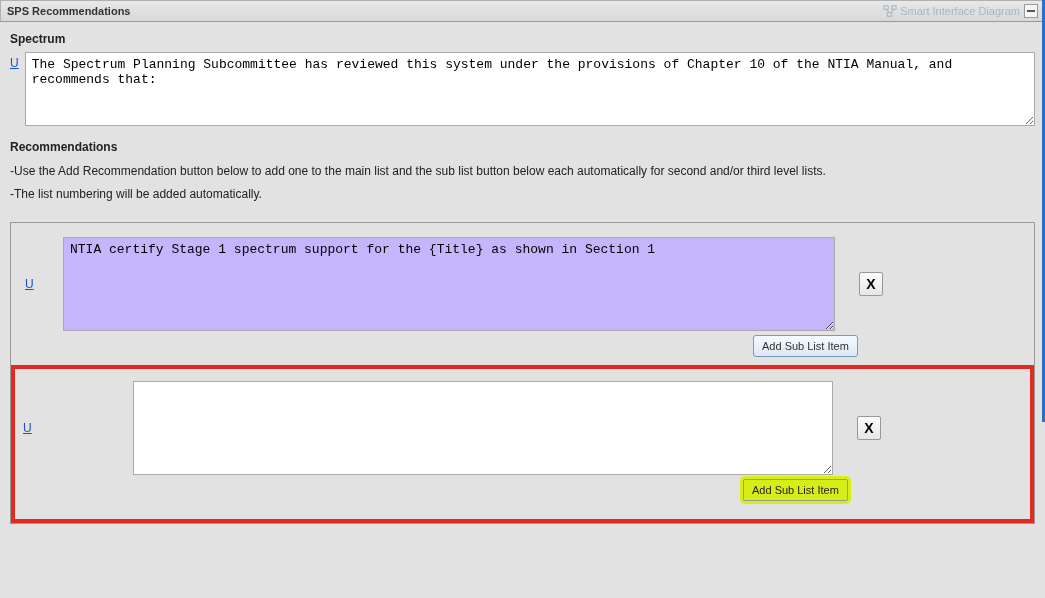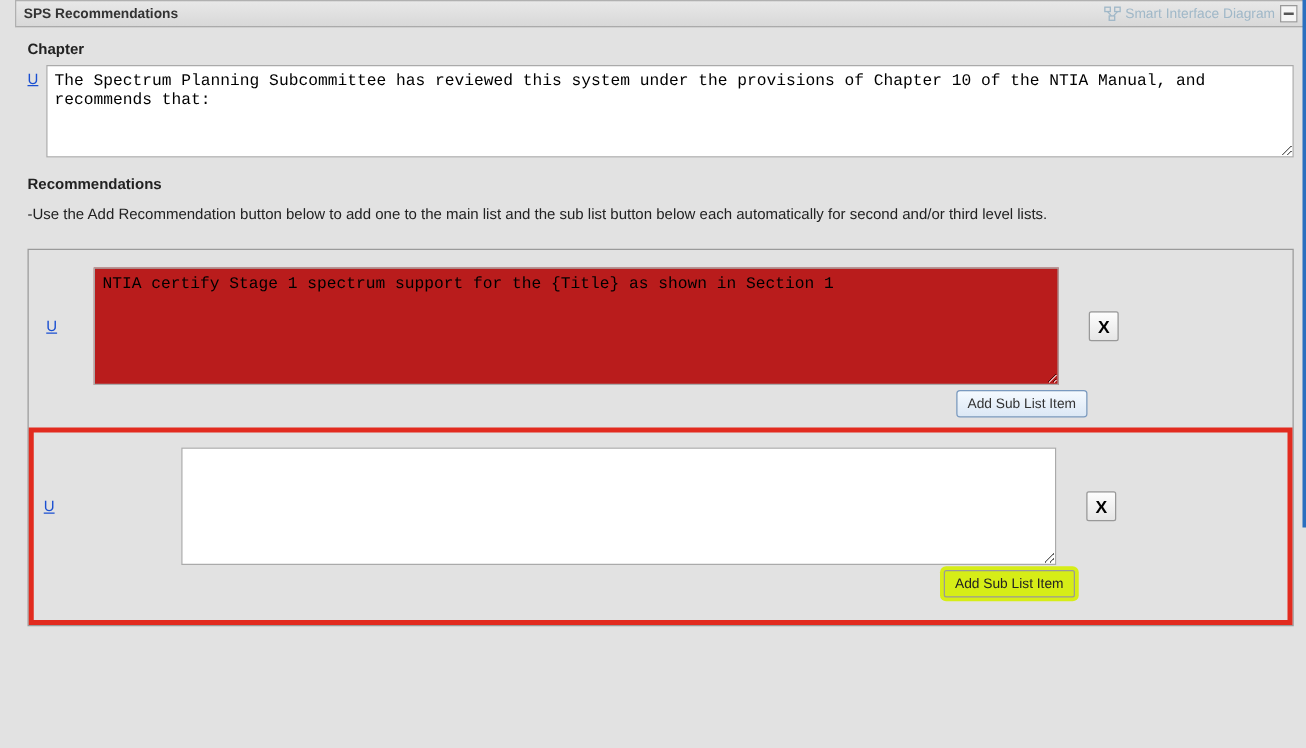--- a/index.html
+++ b/index.html
@@ -122,21 +122,21 @@
       width: 18px;
     }
     .rec-textarea {
       width: 772px;
       height: 94px;
       border: 1px solid #aaa;
       padding: 4px 6px;
       font-family: "Courier New", monospace;
       font-size: 13px;
       resize: both;
-      background: #b91c1c;
+      background: #c4b5fd;
       margin-left: 14px;
     }
     .rec-empty-textarea {
       width: 700px;
       height: 94px;
       border: 1px solid #aaa;
       padding: 4px 6px;
       font-family: "Courier New", monospace;
       font-size: 13px;
       resize: both;
@@ -195,21 +195,20 @@
       position: absolute;
       right: 0;
       top: 0;
       bottom: 0;
       width: 3px;
       background: #2b6fbf;
     }
     .wrapper {
       position: relative;
       height: 422px;
-      padding-left: 12px;
     }
   </style>
 </head>
 <body>
 
 <div class="wrapper">
 
   <div class="panel-header">
     <span class="panel-title">SPS Recommendations</span>
     <div class="header-right">
@@ -222,29 +221,30 @@
           <line x1="12.5" y1="6" x2="9" y2="10"></line>
         </svg>
         <span>Smart Interface Diagram</span>
       </span>
       <span class="collapse-icon"></span>
     </div>
   </div>
 
   <div class="panel-body">
 
-    <div class="section-heading">Chapter</div>
+    <div class="section-heading">Spectrum</div>
     <div class="preamble-row">
       <span class="u-link">U</span>
       <textarea class="preamble-textarea" style="">The Spectrum Planning Subcommittee has reviewed this system under the provisions of Chapter 10 of the NTIA Manual, and recommends that:</textarea>
     </div>
 
     <div class="section-heading">Recommendations</div>
     <div class="instructions">
       <div>-Use the Add Recommendation button below to add one to the main list and the sub list button below each automatically for second and/or third level lists.</div>
+      <div>-The list numbering will be added automatically.</div>
     </div>
 
     <div class="recs-container">
 
       <div class="rec-block">
         <div class="rec-row">
           <span class="u-link">U</span>
           <textarea class="rec-textarea" style="">NTIA certify Stage 1 spectrum support for the {Title} as shown in Section 1</textarea>
           <button class="delete-btn">
             <span>X</span>

